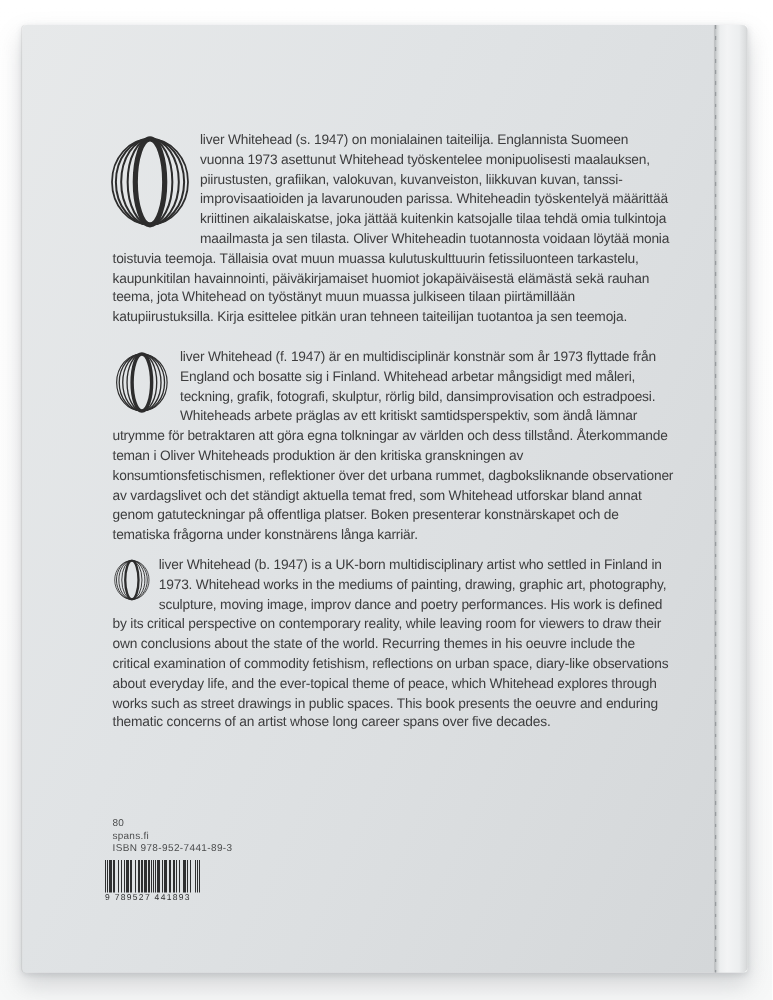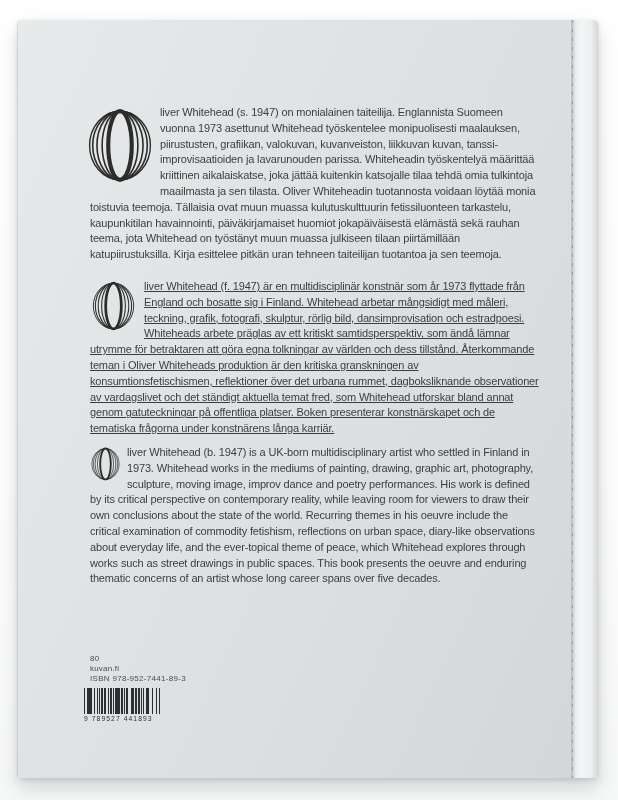--- a/index.html
+++ b/index.html
@@ -46,21 +46,21 @@
     left:72px;
     width:449px;
     margin:0;
     font-size:11px;
     line-height:15.8px;
     letter-spacing:-0.15px;
     color:#3d3d3e;
     text-align:left;
   }
   .p1{top:85px;}
-  .p2{top:259px;text-decoration:underline;}
+  .p2{top:259px;}
   .p3{top:425px;}
   .dropcap{float:left;display:block;}
   .dc1{width:64px;height:77px;margin:2px 8px 0 -2px;}
   .dc2{width:47px;height:50px;margin:2px 7px 0 0;}
   .dc3{width:31px;height:34px;margin:2px 6px 0 0;}
   
   .footer{
     position:absolute;
     left:72px;top:634px;
     color:#4b4c4d;
@@ -117,21 +117,21 @@
       </p>
 
       <p class="para p3">
         <svg class="dropcap dc3" viewBox="0 0 68 80" aria-label="O">
             <use href="#orn-o"></use>
           </svg><span>liver Whitehead (b. 1947) is a UK-born multidisciplinary artist who settled in Finland in 1973. Whitehead works in the mediums of painting, drawing, graphic art, photography, sculpture, moving image, improv dance and poetry performances. His work is defined by its critical perspective on contemporary reality, while leaving room for viewers to draw their own conclusions about the state of the world. Recurring themes in his oeuvre include the critical examination of commodity fetishism, reflections on urban space, diary-like observations about everyday life, and the ever-topical theme of peace, which Whitehead explores through works such as street drawings in public spaces. This book presents the oeuvre and enduring thematic concerns of an artist whose long career spans over five decades.</span>
       </p>
 
       <div class="footer">
         <div>80</div>
-        <div>kuvan.fi</div>
+        <div>spans.fi</div>
         <div class="isbn-line">ISBN 978-952-7441-89-3</div>
         <div class="barcode">
           <svg class="bars" id="barcode-svg" width="76" height="26" viewBox="0 0 95 26" preserveAspectRatio="none" shape-rendering="crispEdges">
               <rect x="0" y="0" width="1" height="26" fill="#2e2f30"></rect>
               <rect x="2" y="0" width="1" height="26" fill="#2e2f30"></rect>
               <rect x="4" y="0" width="3" height="26" fill="#2e2f30"></rect>
               <rect x="8" y="0" width="2" height="26" fill="#2e2f30"></rect>
               <rect x="13" y="0" width="1" height="26" fill="#2e2f30"></rect>
               <rect x="16" y="0" width="1" height="26" fill="#2e2f30"></rect>
               <rect x="19" y="0" width="1" height="26" fill="#2e2f30"></rect>

